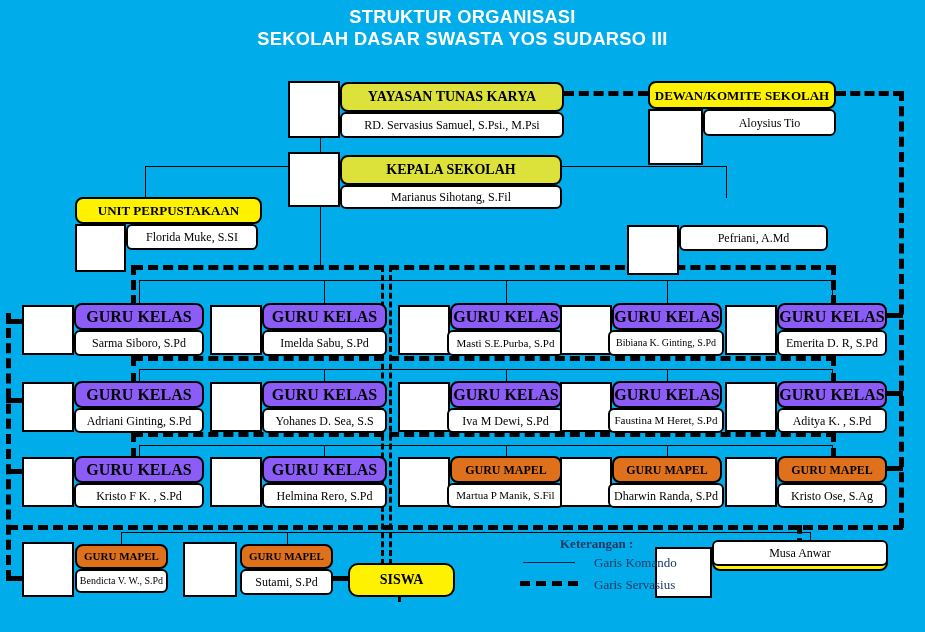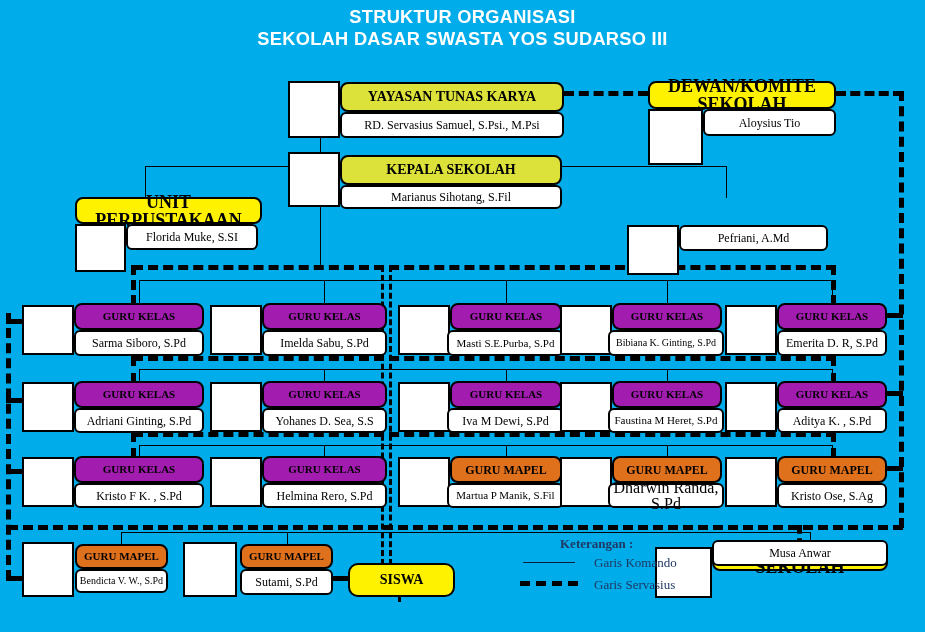--- a/index.html
+++ b/index.html
@@ -5,28 +5,28 @@
   html,body{margin:0;padding:0;}
   body{font-family:"Liberation Serif",serif;}
   #chart{position:relative;width:925px;height:632px;background:#00ACE9;overflow:hidden;}
 
   .ttl{position:absolute;left:0;width:925px;text-align:center;color:#ffffff;
        font-family:"Liberation Sans",sans-serif;font-weight:800;font-size:19px;
        letter-spacing:.3px;transform:scaleX(.96);}
 
   .hdr{position:absolute;border:2.5px solid #000;border-radius:8px;
        display:flex;align-items:center;justify-content:center;
-       font-weight:700;font-size:18px;color:#000;text-align:center;line-height:1;box-sizing:border-box;}
+       font-weight:700;font-size:13px;color:#000;text-align:center;line-height:1;box-sizing:border-box;}
   .nm{position:absolute;background:#fff;border:2px solid #000;border-radius:6px;
       display:flex;align-items:center;justify-content:center;
       font-size:12px;color:#000;text-align:center;line-height:1;box-sizing:border-box;}
   .wsq{position:absolute;background:#fff;border:2.5px solid #000;box-sizing:border-box;}
   .gy{background:#DDE23B;}
   .yl{background:#FEF200;}
-  .or{background:#a21caf;font-size:11px;}
+  .or{background:#8b5cf6;font-size:16px;}
   .do{background:#E0711C;font-size:12px;}
   .sm{font-size:10px;}
   .big{font-size:14px;border-radius:10px;border-width:2.5px;font-weight:700;}
 
   .ls-h{position:absolute;height:0;border-top:1.5px solid #000;}
   .ls-v{position:absolute;width:0;border-left:1.5px solid #000;}
   .ld-h{position:absolute;height:0;border-top:5px dashed #000;}
   .ld-v{position:absolute;width:0;border-left:5px dashed #000;}
   .ld-v2{position:absolute;width:0;border-left:3px dashed #000;}
 
@@ -176,21 +176,21 @@
   <div class="wsq" style="left:210px;top:457px;width:52px;height:50px"></div>
   <div class="hdr or" style="left:262px;top:456px;width:125px;height:27px">GURU KELAS</div>
   <div class="nm" style="left:262px;top:483px;width:125px;height:25px">Helmina Rero, S.Pd</div>
 
   <div class="wsq" style="left:398px;top:457px;width:52px;height:50px"></div>
   <div class="hdr do" style="left:450px;top:456px;width:112px;height:27px">GURU MAPEL</div>
   <div class="nm sm" style="left:447px;top:483px;width:117px;height:25px;font-size:11px">Martua P Manik, S.Fil</div>
 
   <div class="wsq" style="left:560px;top:457px;width:52px;height:50px"></div>
   <div class="hdr do" style="left:612px;top:456px;width:110px;height:27px">GURU MAPEL</div>
-  <div class="nm sm" style="left:608px;top:483px;width:116px;height:25px;font-size:16px">Dharwin Randa, S.Pd</div>
+  <div class="nm sm" style="left:608px;top:483px;width:116px;height:25px;font-size:12px">Dharwin Randa, S.Pd</div>
 
   <div class="wsq" style="left:725px;top:457px;width:52px;height:50px"></div>
   <div class="hdr do" style="left:777px;top:456px;width:110px;height:27px">GURU MAPEL</div>
   <div class="nm" style="left:777px;top:483px;width:110px;height:25px">Kristo Ose, S.Ag</div>
 
   <div class="wsq" style="left:22px;top:542px;width:52px;height:55px"></div>
   <div class="hdr do" style="left:75px;top:544px;width:93px;height:25px;font-size:11px">GURU MAPEL</div>
   <div class="nm sm" style="left:75px;top:569px;width:93px;height:24px">Bendicta V. W., S.Pd</div>
 
   <div class="wsq" style="left:183px;top:542px;width:54px;height:55px"></div>

